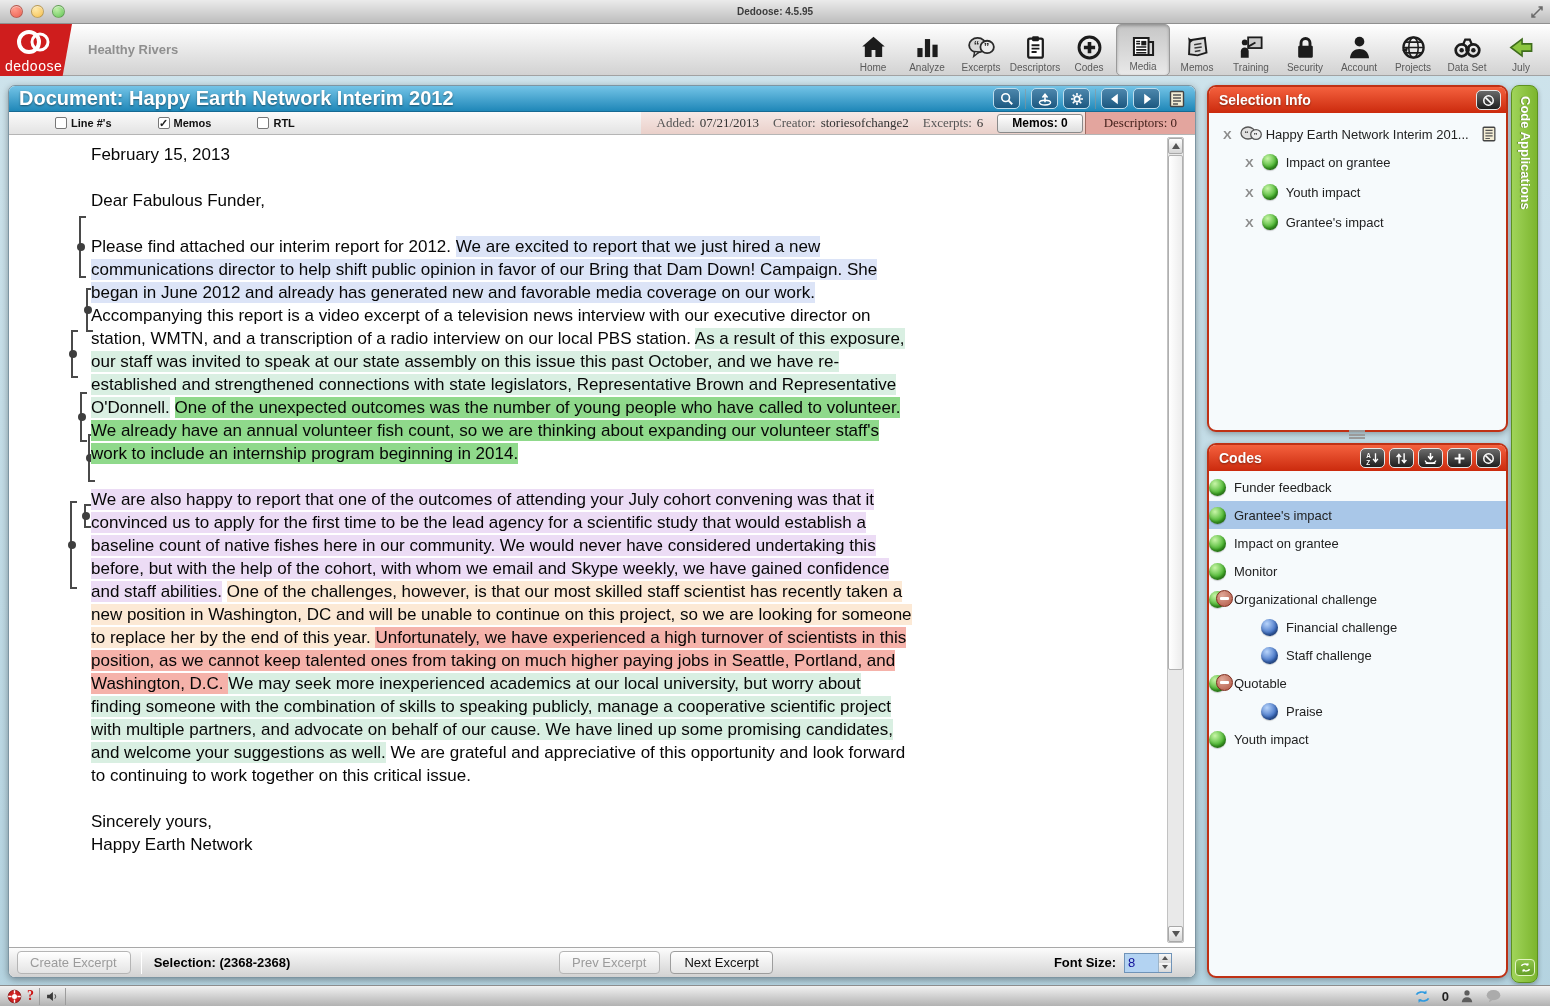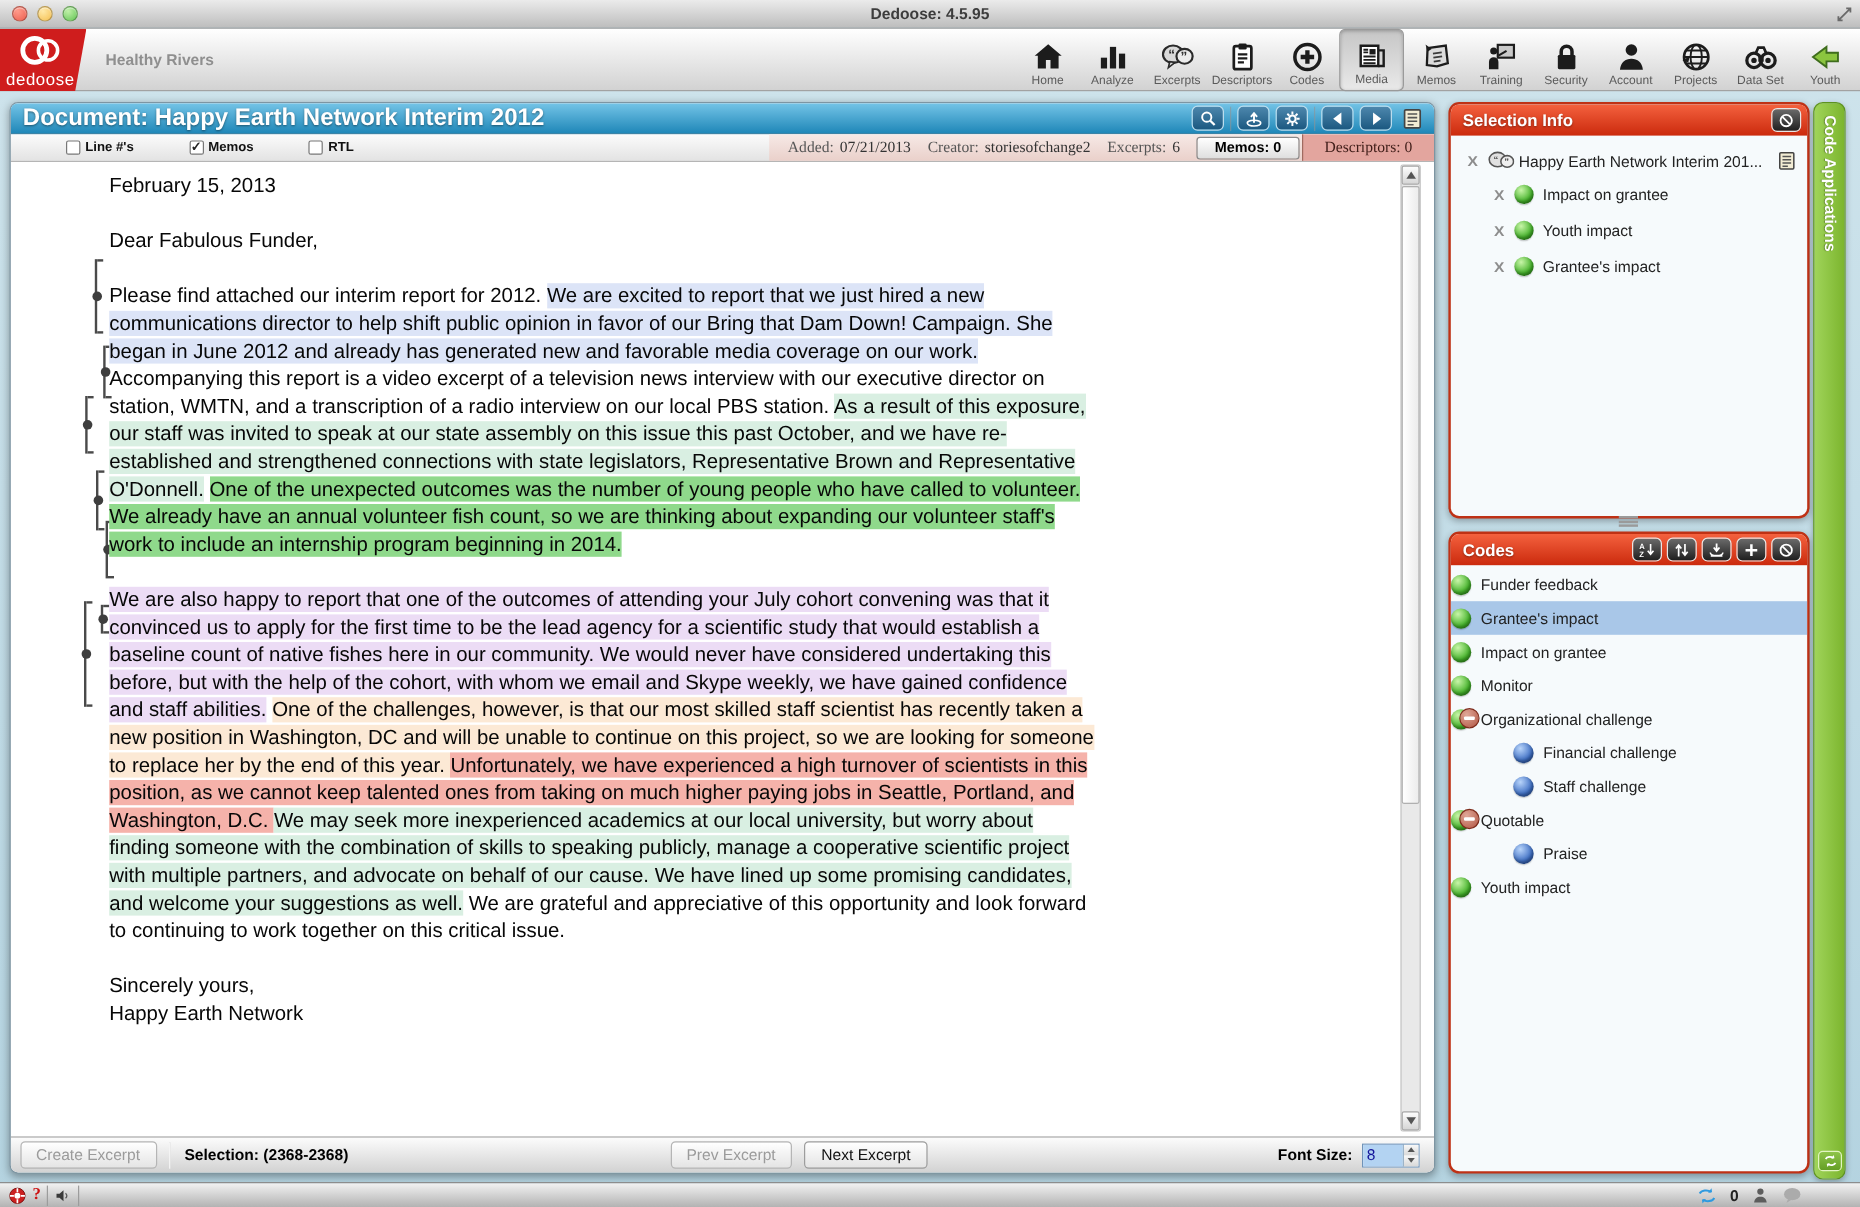--- a/index.html
+++ b/index.html
@@ -9,21 +9,21 @@
 
   
   .titlebar { position:absolute; left:0; top:0; width:100%; height:24px;
     background:linear-gradient(#ebebeb,#bdbdbd); border-bottom:1px solid #8f8f8f;
     display:flex; align-items:center; }
   .tl { width:13px; height:13px; border-radius:50%; margin-left:8px; border:1px solid rgba(0,0,0,.25);
     box-shadow:inset 0 1px 1px rgba(255,255,255,.5); }
   .tl.red{ background:radial-gradient(circle at 35% 30%,#ff9a8a,#ec5f50); margin-left:10px;}
   .tl.yellow{ background:radial-gradient(circle at 35% 30%,#ffe9a8,#f5bf4f);}
   .tl.green{ background:radial-gradient(circle at 35% 30%,#c0f0a8,#62c454);}
-  .tb-title { position:absolute; left:0; right:0; text-align:center; font-size:13px; font-weight:bold; color:#3c3c3c; }
+  .tb-title { position:absolute; left:0; right:0; text-align:center; font-size:10px; font-weight:bold; color:#3c3c3c; }
   .tb-expand { position:absolute; right:6px; top:5px; width:14px; height:14px; }
 
   
   .appbar { position:absolute; left:0; top:24px; width:100%; height:52px;
     background:linear-gradient(#ffffff,#d2d2d2); border-bottom:1px solid #a2a2a2; }
   .logo-box { position:absolute; left:0; top:0; width:72px; height:52px; background:#cf1d1d;
     clip-path:polygon(0 0,100% 0,87% 100%,0 100%); color:#fff; }
   .logo-rings { position:absolute; left:14px; top:4px; }
   .logo-word { position:absolute; left:5px; bottom:2px; font-size:14px; letter-spacing:.5px; }
   .project-name { position:absolute; left:88px; top:18px; font-size:13px; font-weight:bold; color:#8f8f8f; }
@@ -90,21 +90,21 @@
     background:linear-gradient(90deg,#ffffff,#ececec); border:1px solid #b0b0b0; border-radius:2px; }
 
   .doc-footer { height:30px; flex:none; position:relative; background:linear-gradient(#fcfcfc,#d2d2d2);
     border-top:1px solid #a8a8a8; display:flex; align-items:center; font-size:13px; }
   .btn { padding:3px 13px; background:linear-gradient(#ffffff,#e4e4e4); border:1px solid #9d9d9d;
     border-radius:4px; font-size:13px; color:#111; }
   .btn.disabled { color:#9b9b9b; border-color:#b5b5b5;padding-left:12px; }
   .f-sep { width:1px; height:22px; background:#bbb; border-right:1px solid #fff; margin:0 12px 0 10px; }
   .sel-text { font-weight:bold; color:#000; }
   .footer-center { position:absolute; left:550px; display:flex; gap:10px; }
-  .footer-right { position:absolute; right:12px; display:flex; align-items:center; }
+  .footer-right { position:absolute; right:23px; display:flex; align-items:center; }
   .fs-label { font-weight:bold; margin-right:8px; }
   .fs-box { display:flex; width:48px; height:20px; border:1px solid #6f93b8; background:#fff; }
   .fs-val { flex:1; font-size:13px; padding:1px 3px; color:#13139a; background:#b3d3f2; }
   .fs-arrows { width:13px; border-left:1px solid #9db4c8; display:flex; flex-direction:column; }
   .fs-arrows div { flex:1; display:flex; align-items:center; justify-content:center; background:linear-gradient(#f8f8f8,#d8d8d8); }
   .fs-arrows .tri-up{ border-left-width:3px;border-right-width:3px;border-bottom-width:4px; }
   .fs-arrows .tri-down{ border-left-width:3px;border-right-width:3px;border-top-width:4px; }
 
   
   .panel { position:absolute; background:#f6fafc; border:2px solid #bf3115; border-radius:9px;
@@ -315,21 +315,21 @@
             </svg>
           </span>
           <div class="tool-label">Data Set</div>
         </div>
         <div class="tool-item">
           <span class="tool-icon">
             <svg viewBox="0 0 24 24">
               <path d="M12.5 4.5v4.3H21v6.4h-8.5v4.3L2.5 12z" fill="#8bc53f" stroke="#3f6d1d" stroke-width="1.4"></path>
             </svg>
           </span>
-          <div class="tool-label">Youth</div>
+          <div class="tool-label">July</div>
         </div>
       </div>
   </div>
 
   <div class="doc-panel">
     <div class="doc-header">
       <span>Document: Happy Earth Network Interim 2012</span>
       <div class="doc-hbtns" id="doc-hbtns">
           <span class="hbtn">
             <span>

